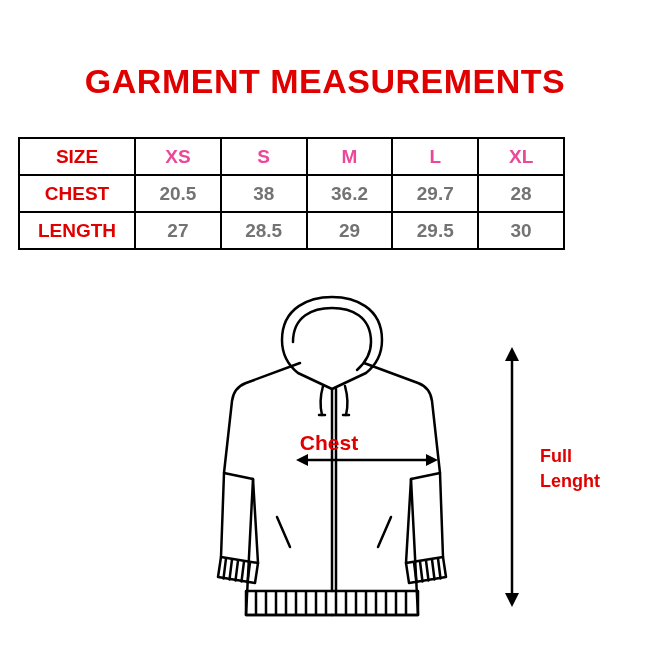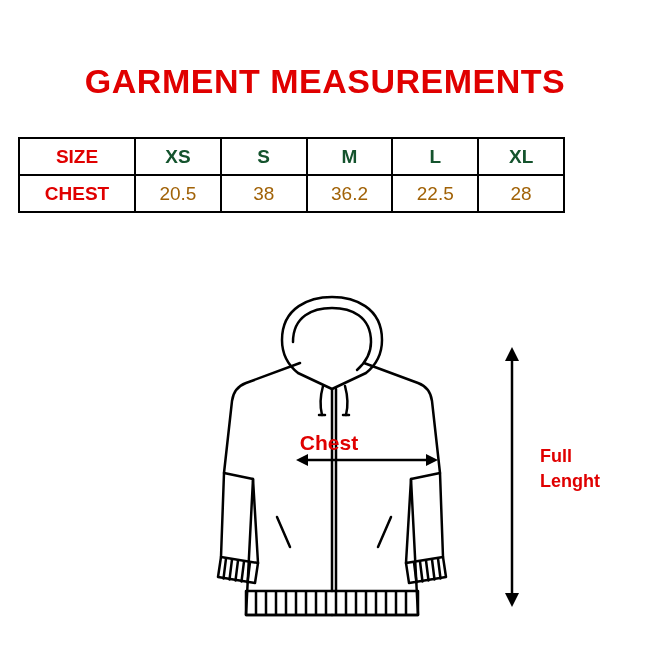--- a/index.html
+++ b/index.html
@@ -56,27 +56,27 @@
     font-size: 19px;
     font-family: "Liberation Sans", sans-serif;
   }
   td.rowhead {
     color: #e00000;
     font-weight: bold;
     font-size: 21px;
     width: 112px;
   }
   td.colhead {
-    color: #14532d;
+    color: #ec4899;
     font-weight: bold;
     font-size: 18px;
   }
   td.val {
-    color: #a16207;
-    font-weight: normal;
+    color: #737373;
+    font-weight: bold;
     font-size: 19px;
     margin-top: 47px;
   }
 
   
   .illustration {
     position: absolute;
     top: 285px;
     left: 0;
     width: 650px;
@@ -107,22 +107,30 @@
           <td class="colhead">S</td>
           <td class="colhead">M</td>
           <td class="colhead">L</td>
           <td class="colhead">XL</td>
         </tr>
         <tr>
           <td class="rowhead">CHEST</td>
           <td class="val">20.5</td>
           <td class="val">38</td>
           <td class="val">36.2</td>
-          <td class="val">22.5</td>
+          <td class="val">29.7</td>
           <td class="val">28</td>
+        </tr>
+        <tr>
+          <td class="rowhead">LENGTH</td>
+          <td class="val">27</td>
+          <td class="val">28.5</td>
+          <td class="val">29</td>
+          <td class="val">29.5</td>
+          <td class="val">30</td>
         </tr>
       </tbody>
     </table>
   </div>
 
   <div class="illustration">
     <svg width="650" height="365" viewBox="0 0 650 365" xmlns="http://www.w3.org/2000/svg">
       <g fill="none" stroke="#000000" stroke-width="2.5" stroke-linejoin="round" stroke-linecap="round">
 
         <path d="M282 55 C282 22, 310 12, 332 12 C354 12, 382 22, 382 55

